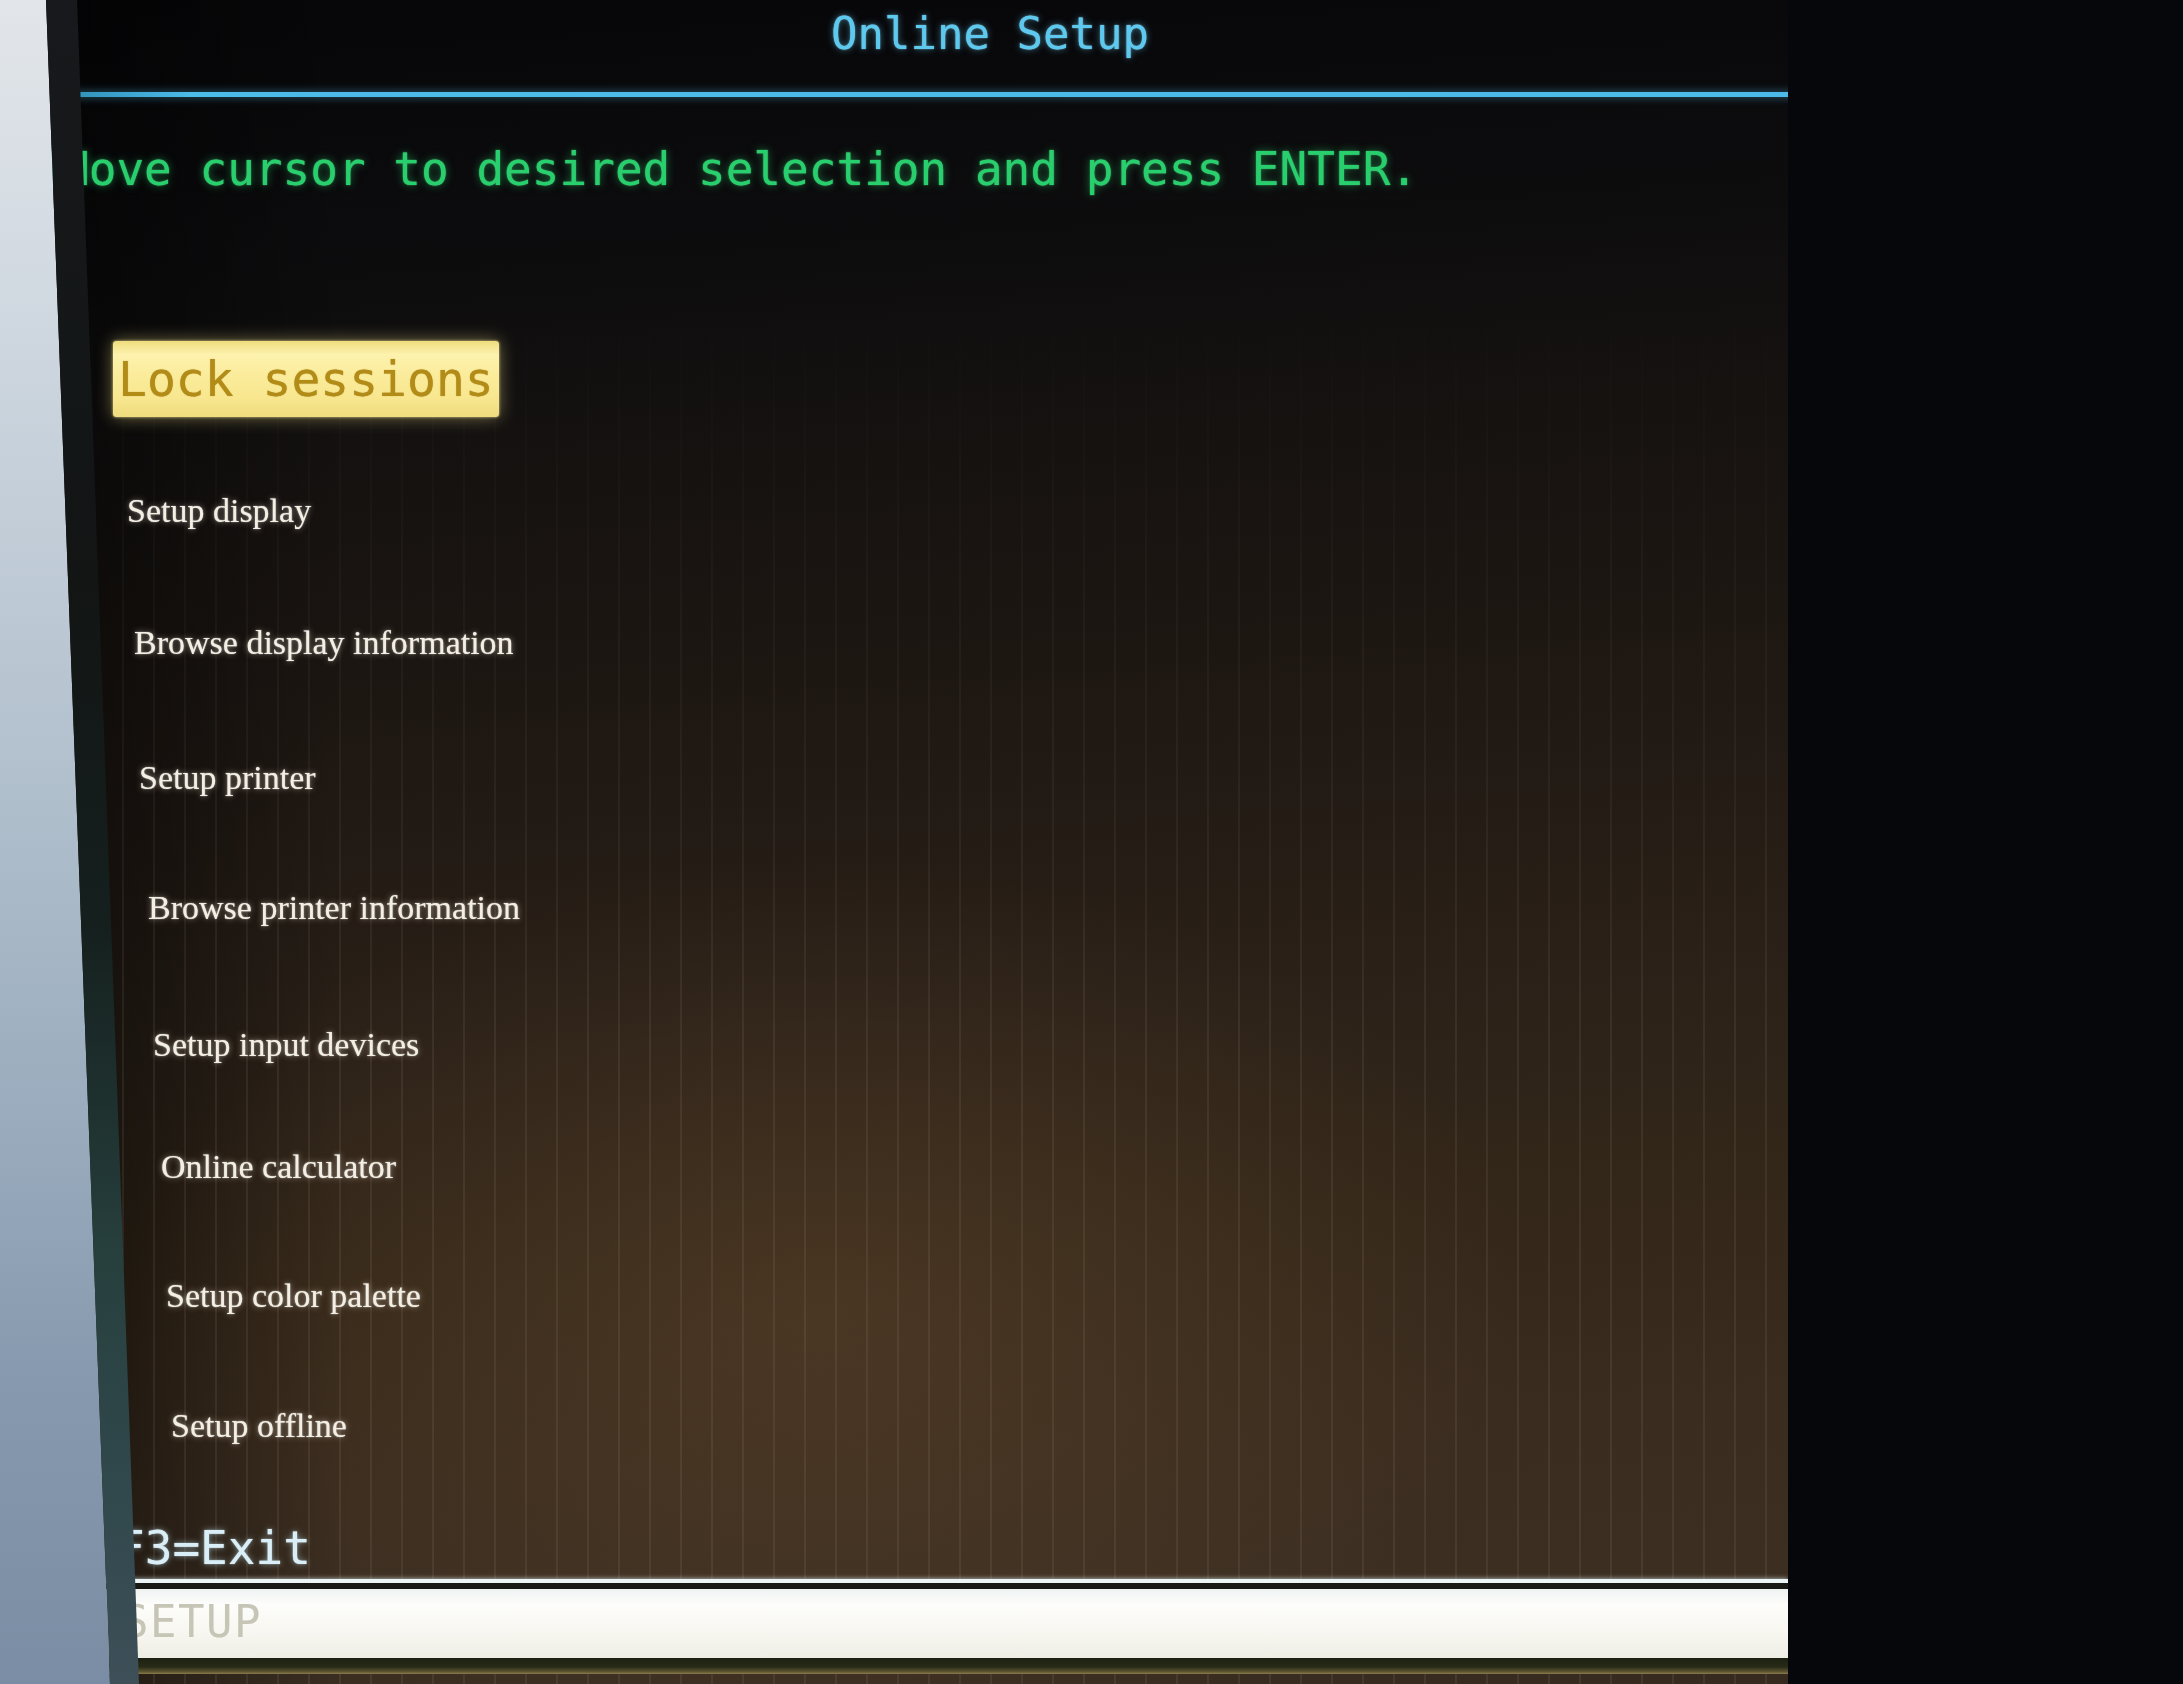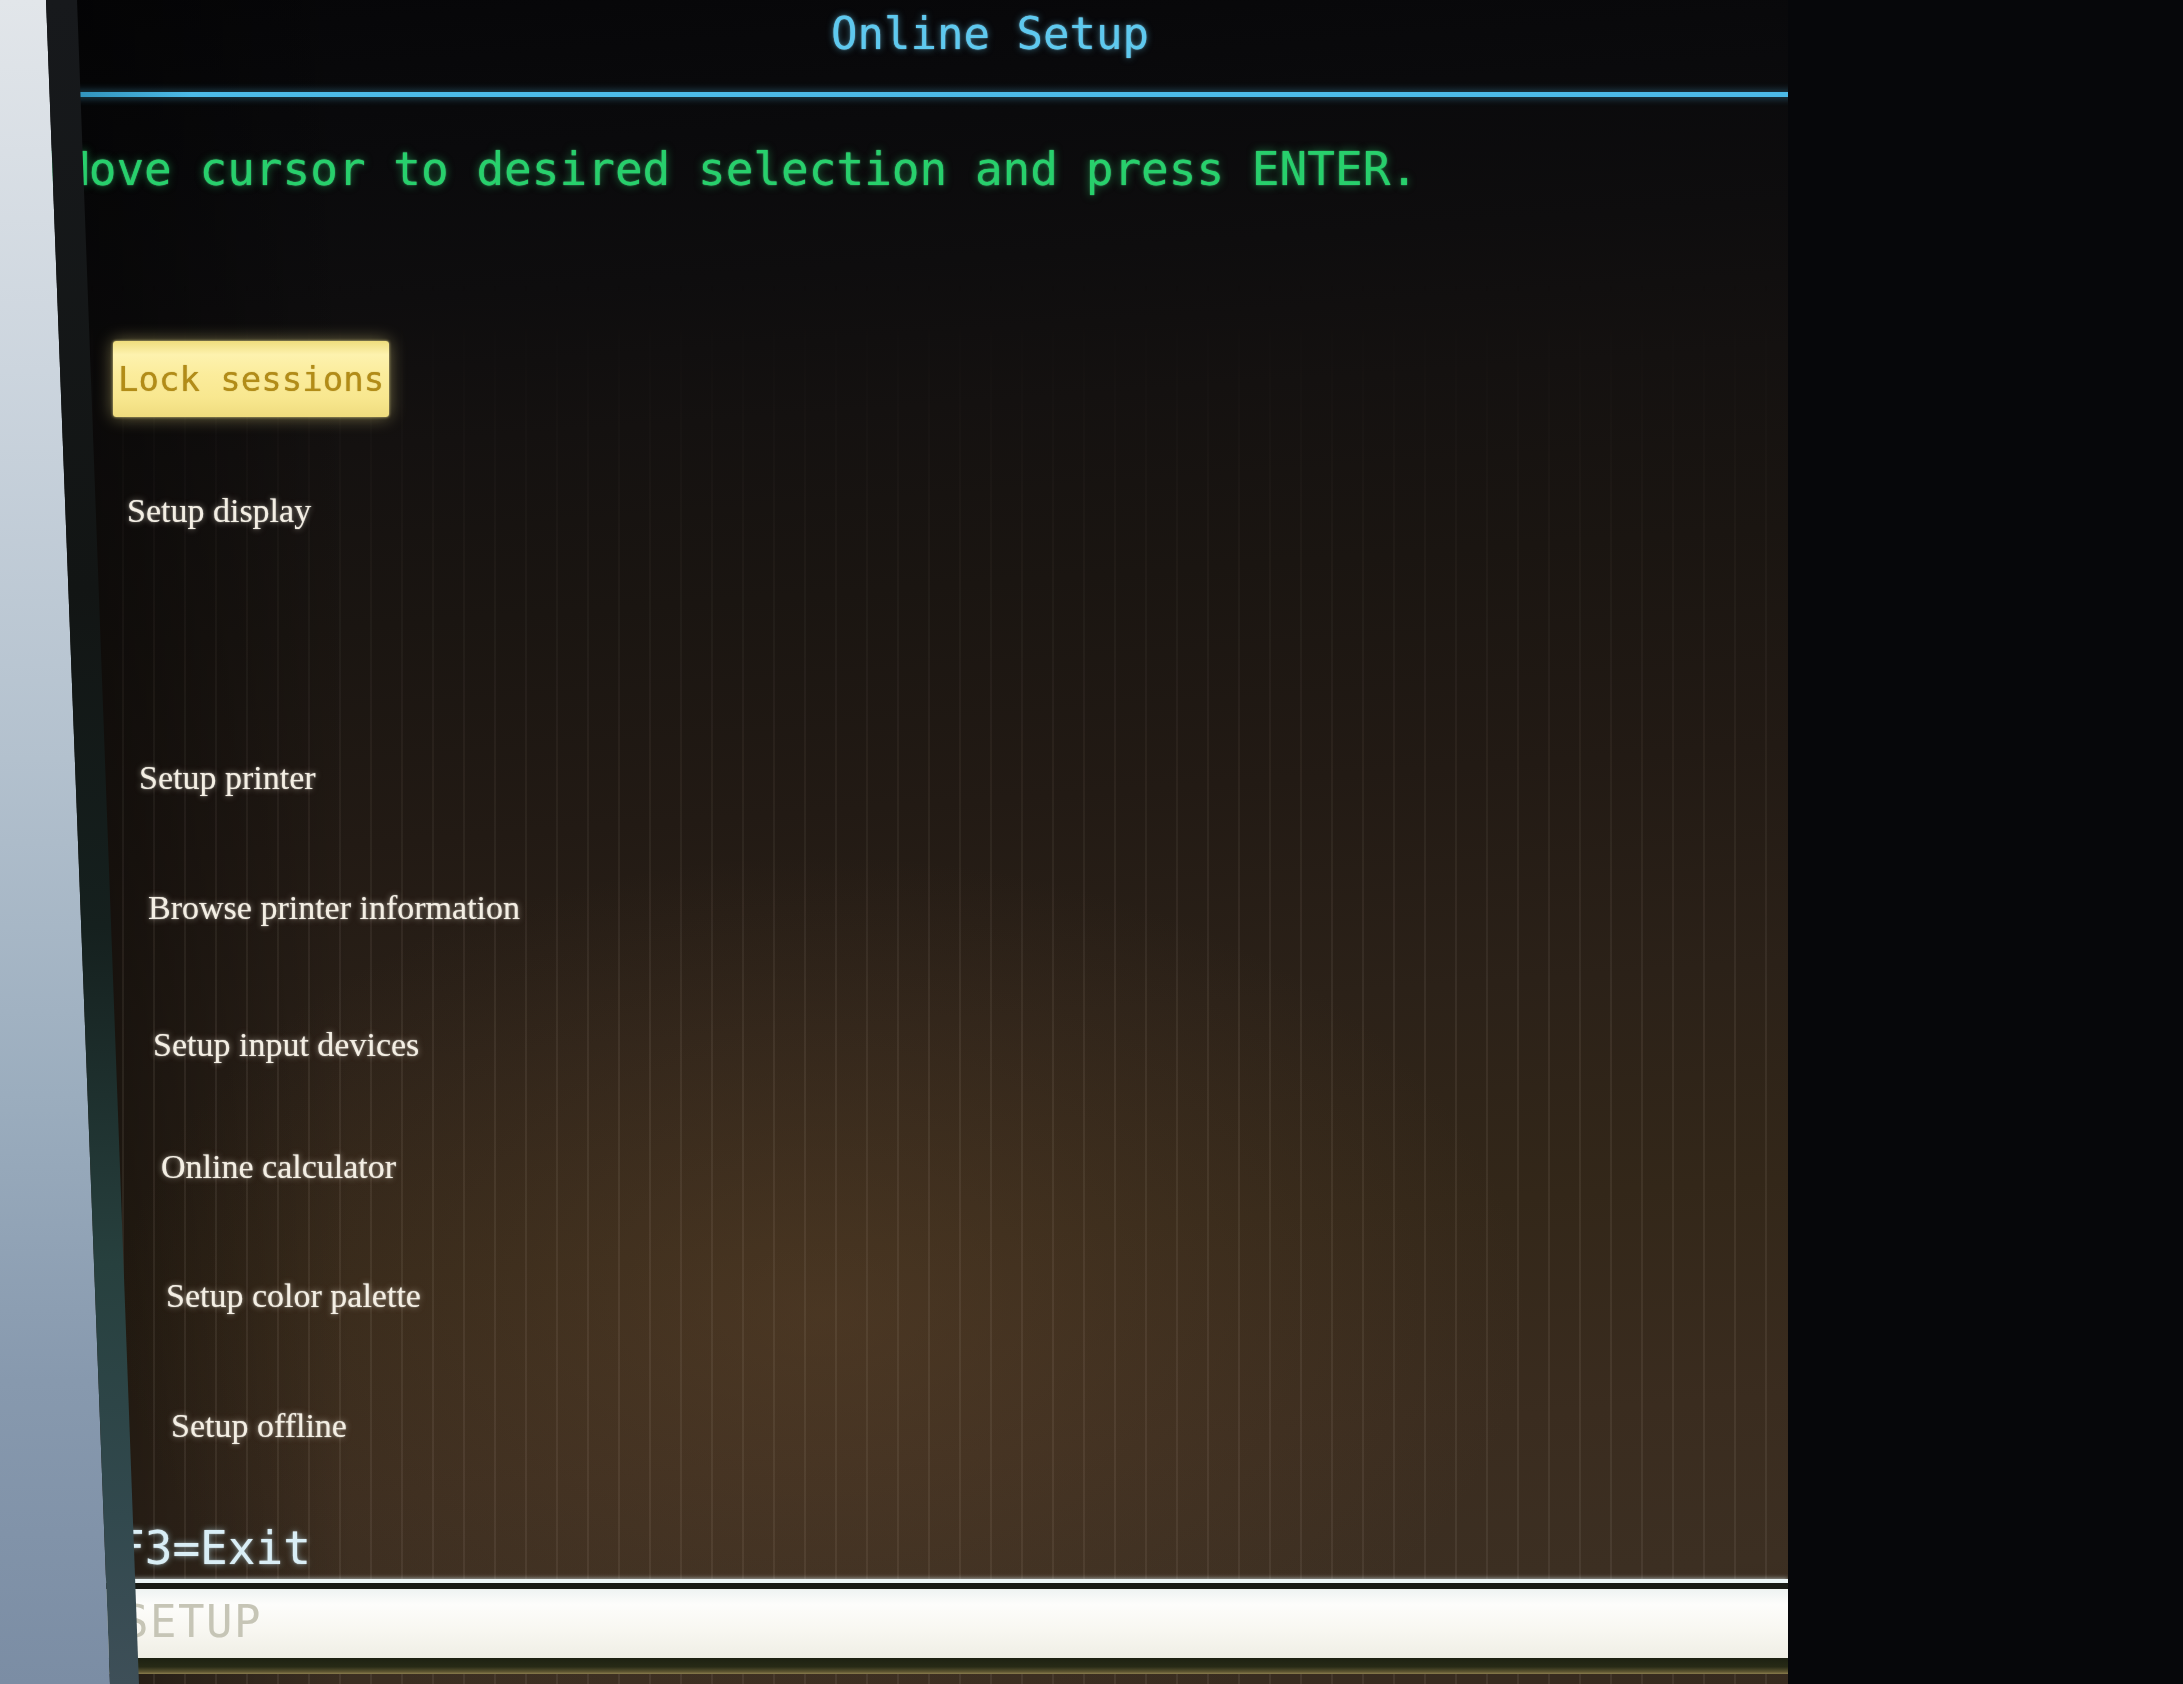--- a/index.html
+++ b/index.html
@@ -51,21 +51,21 @@
     text-shadow:0 0 8px rgba(39,208,108,0.55), 0 0 1.5px rgba(120,255,170,0.7);
   }
   .hl{
     position:absolute;left:113px;top:341px;height:76px;
     padding:0 5px;display:flex;align-items:center;
     background:linear-gradient(180deg,#efdd7d 0%,#fdf2ae 18%,#fbeC9b 45%,#f8e78f 75%,#efdc7e 100%);
     border-radius:3px;cursor:pointer;
     box-shadow:0 0 17px rgba(248,232,145,0.45), 0 0 3px rgba(248,232,145,0.8);
   }
   .hl span{
-    font-size:34px;color:#b28c17;white-space:pre;
+    font-size:48px;color:#b28c17;white-space:pre;
     text-shadow:0 0 1px rgba(140,105,10,0.65);
   }
   .mi{
     position:absolute;font-size:34px;color:#f4efe4;white-space:pre;cursor:pointer;
     text-shadow:0 0 6.6px rgba(255,246,228,0.5), 0 0 1.5px rgba(255,255,255,0.65);
     font-family:Liberation Serif, serif;
   }
   .mi1{left:127px;top:492px;}
   .mi2{left:134px;top:624px;}
   .mi3{left:139px;top:759px;}
@@ -142,20 +142,21 @@
     <div class="ttl-sep"></div>
 
     <div class="cursor-blk"></div>
     <div class="instr">Move cursor to desired selection and press ENTER.</div>
 
     <div class="hl">
       <span>Lock sessions</span>
     </div>
 
     <div class="mi mi1">Setup display</div>
+    <div class="mi mi2">Browse display information</div>
     <div class="mi mi3">Setup printer</div>
     <div class="mi mi4">Browse printer information</div>
     <div class="mi mi5">Setup input devices</div>
     <div class="mi mi6">Online calculator</div>
     <div class="mi mi7">Setup color palette</div>
     <div class="mi mi8">Setup offline</div>
 
     <div class="fkey">F3=Exit</div>
 
     <div class="oia-line"></div>

